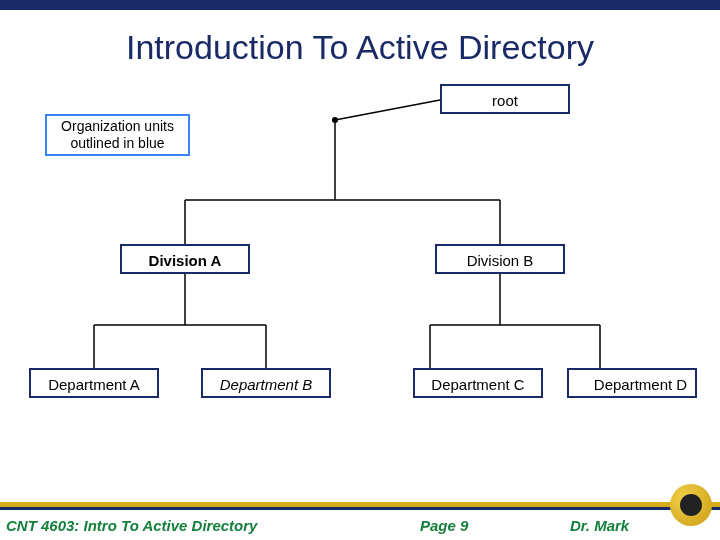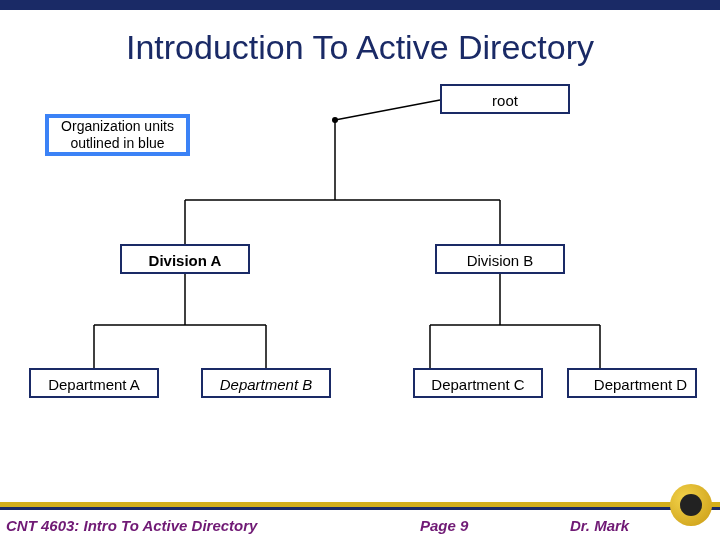--- a/index.html
+++ b/index.html
@@ -42,21 +42,21 @@
     font-family: "Trebuchet MS", Arial, sans-serif;
     font-size: 15px;
     line-height: 30px;
     color: #000;
     box-sizing: border-box;
   }
   .legend {
     position: absolute;
     width: 145px;
     height: 42px;
-    border: 4px solid #3b82f6;
+    border: 2px solid #3b82f6;
     background: #fff;
     text-align: center;
     font-family: "Trebuchet MS", Arial, sans-serif;
     font-size: 14px;
     color: #000;
     line-height: 1.25;
     display: flex;
     align-items: center;
     justify-content: center;
     box-sizing: border-box;
@@ -93,21 +93,21 @@
     left: 0; right: 0;
     top: 8px;
     bottom: 0;
     background: #fff;
     display: flex;
     align-items: center;
     font-family: Arial, sans-serif;
     font-size: 15px;
     font-style: italic;
     font-weight: bold;
-    color: #701a75;
+    color: #15803d;
   }
   .footer .course { position: absolute; left: 6px; }
   .footer .page   { position: absolute; left: 420px; }
   .footer .author { position: absolute; left: 570px; }
   .footer .logo {
     position: absolute;
     right: 8px;
     top: -18px;
     width: 42px;
     height: 42px;

